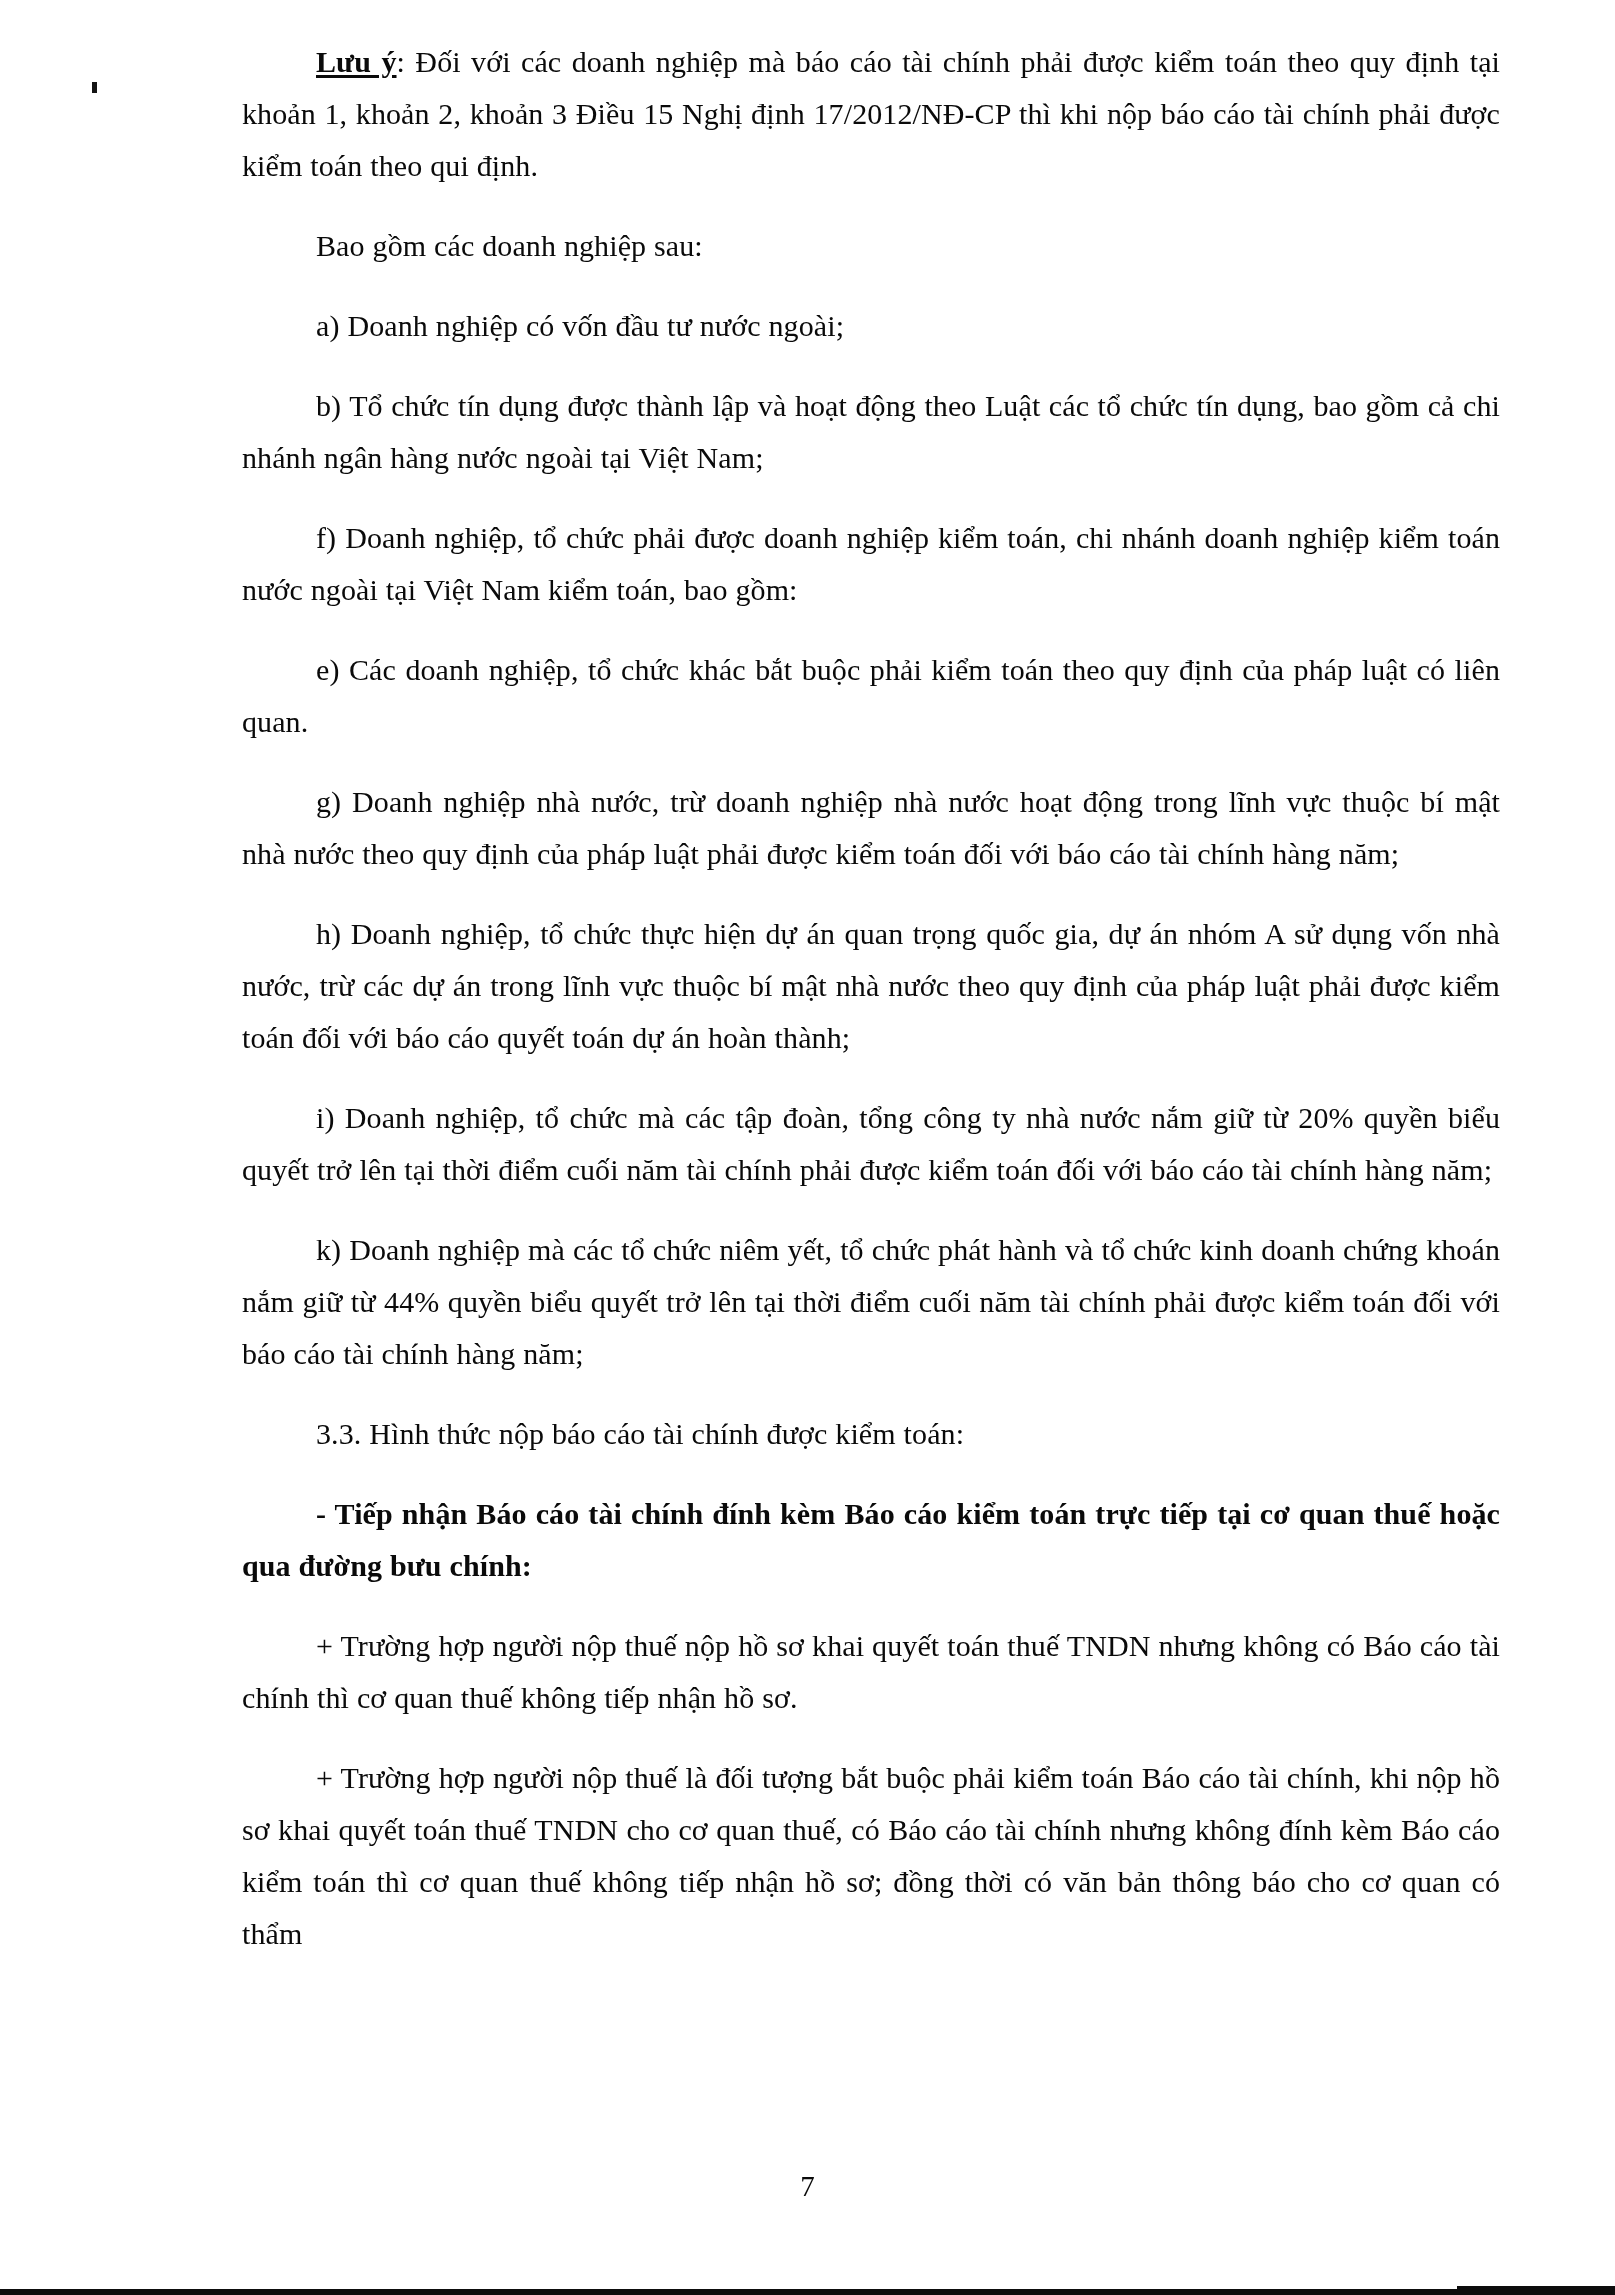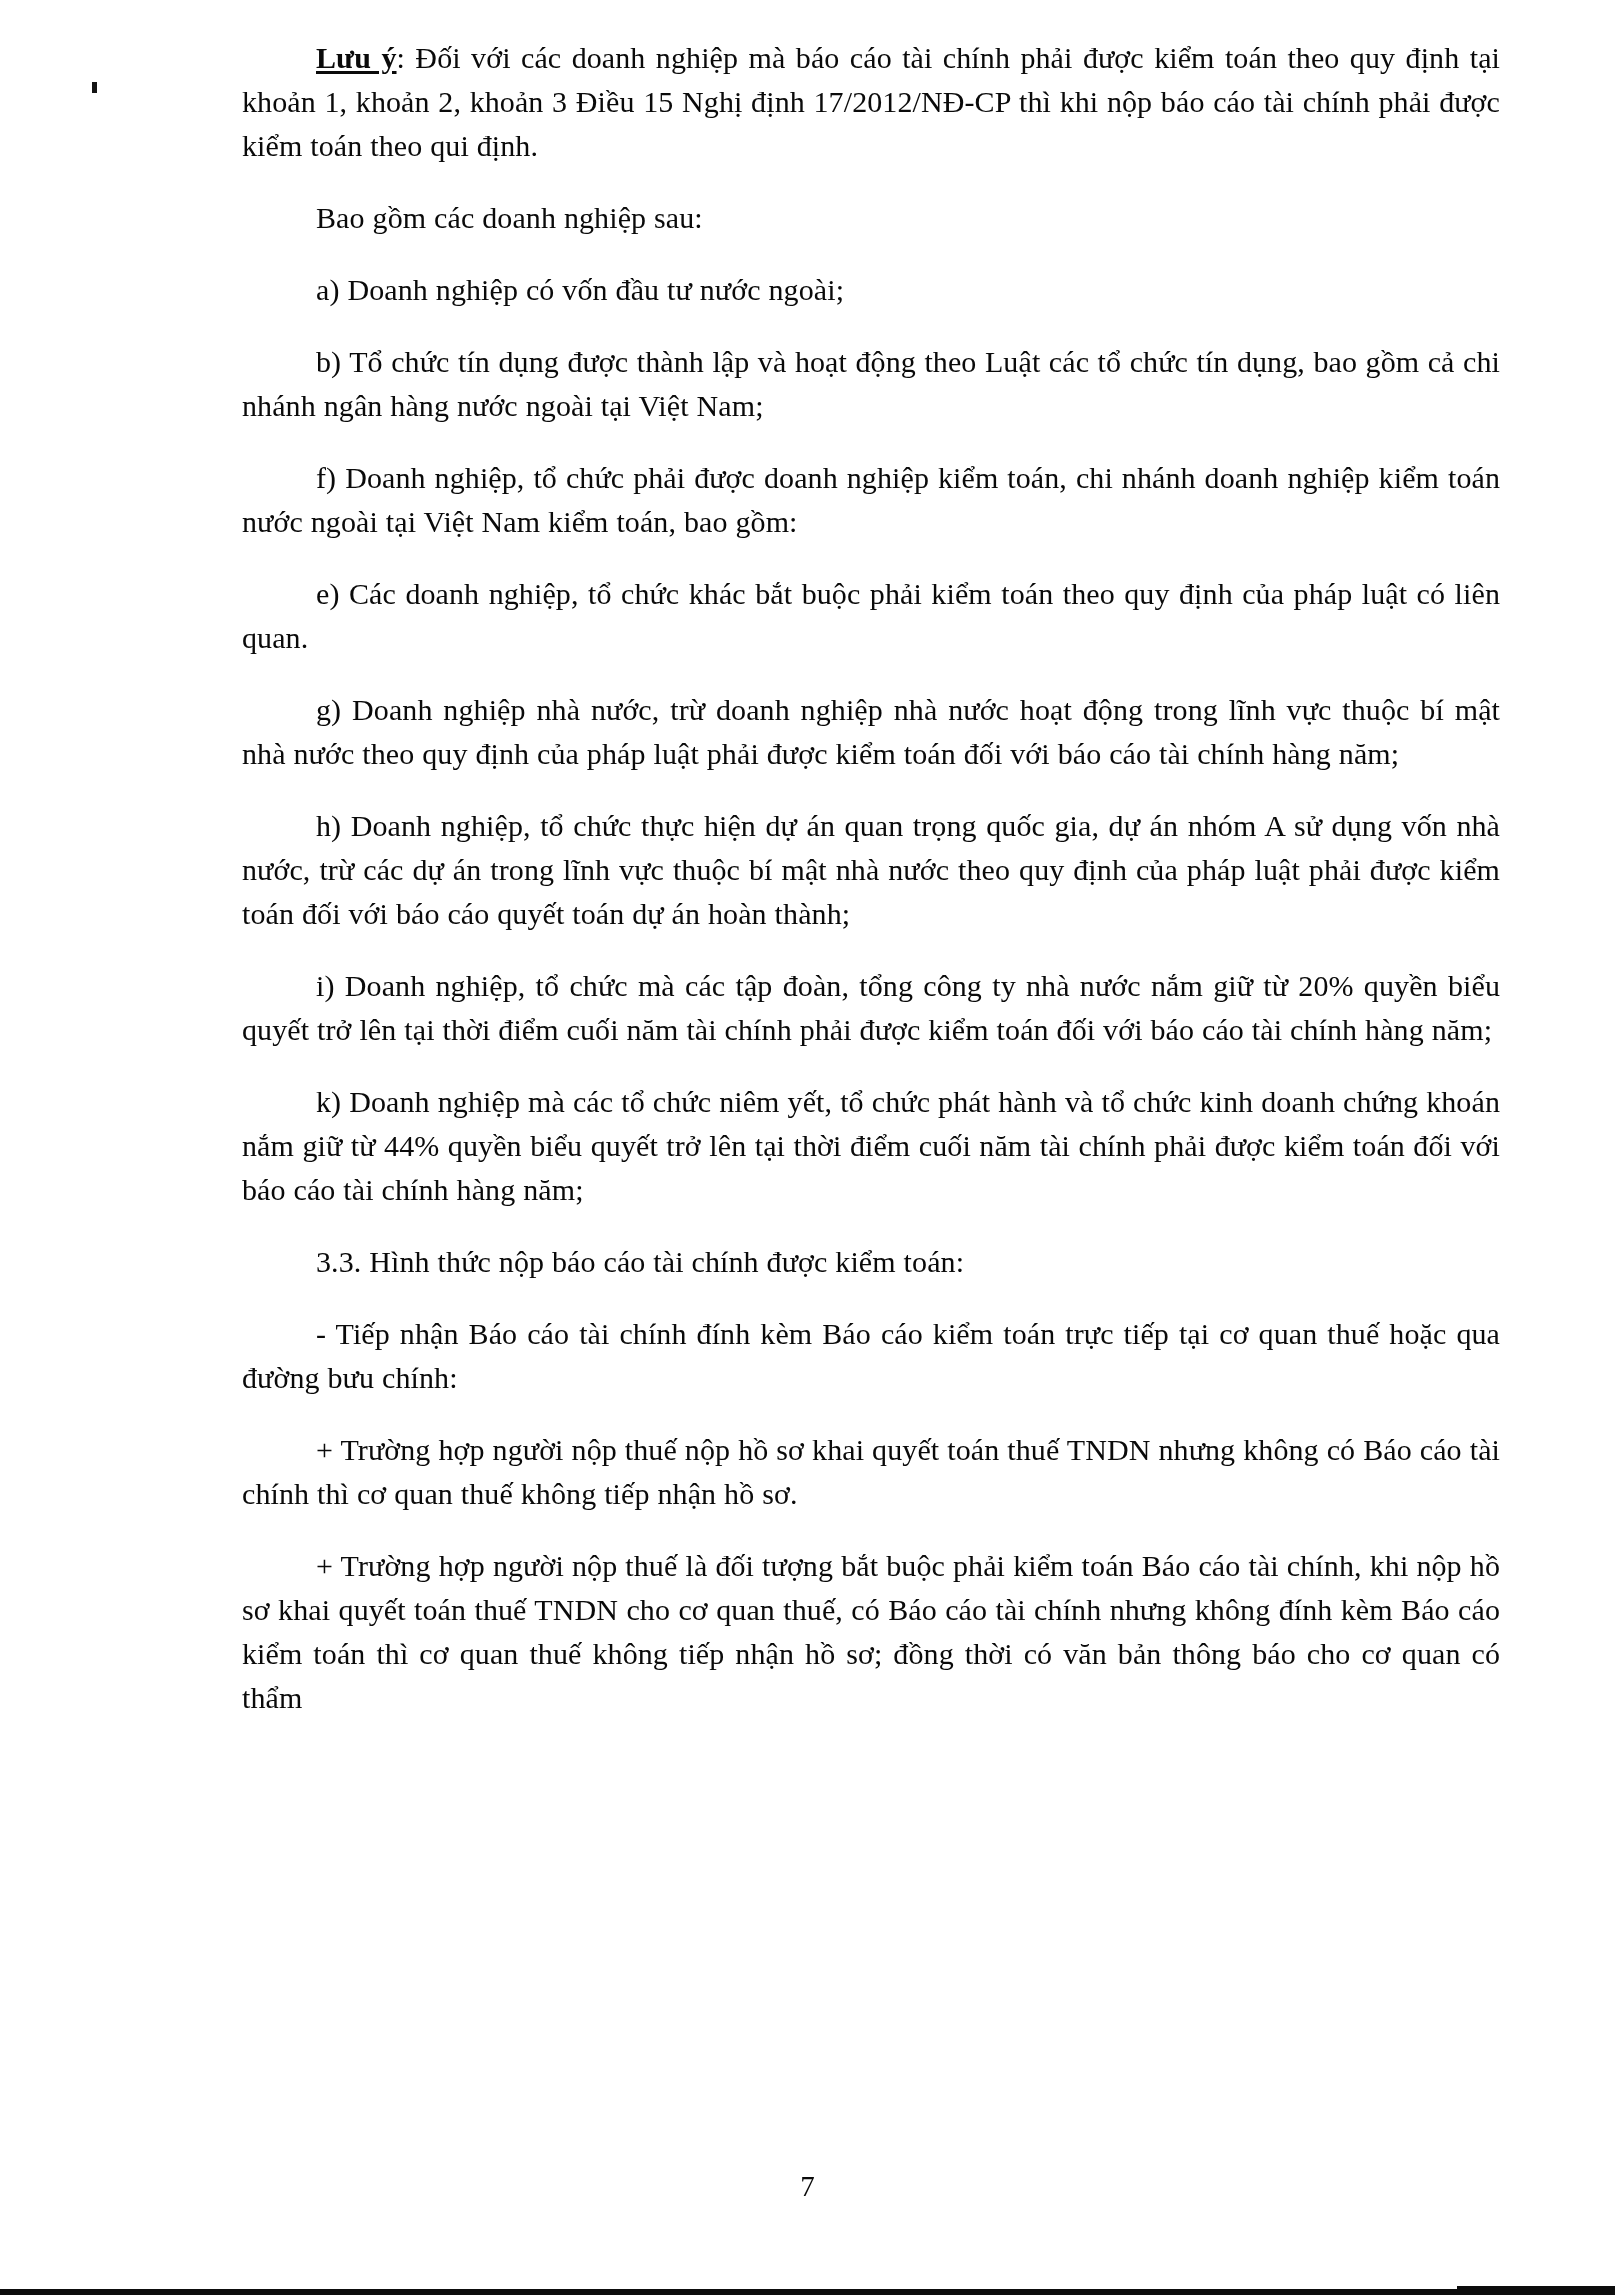--- a/index.html
+++ b/index.html
@@ -53,30 +53,30 @@
     width: 1258px;
   }
 
   p.para {
     margin: 0 0 0 0;
     padding: 0;
     text-align: justify;
     text-justify: inter-word;
     text-indent: 74px;
     font-size: 30px;
-    line-height: 44px;
+    line-height: 52px;
     letter-spacing: 0.1px;
     word-spacing: 0.3px;
     hyphens: none;
   }
   p.para + p.para {
     margin-top: 28px;
   }
   p.para.bold {
-    font-weight: normal;
+    font-weight: bold;
   }
   .u-bold {
     font-weight: bold;
     text-decoration: underline;
     text-underline-offset: 2.6px;
   }
 
   .page-number {
     position: absolute;
     left: 0;

